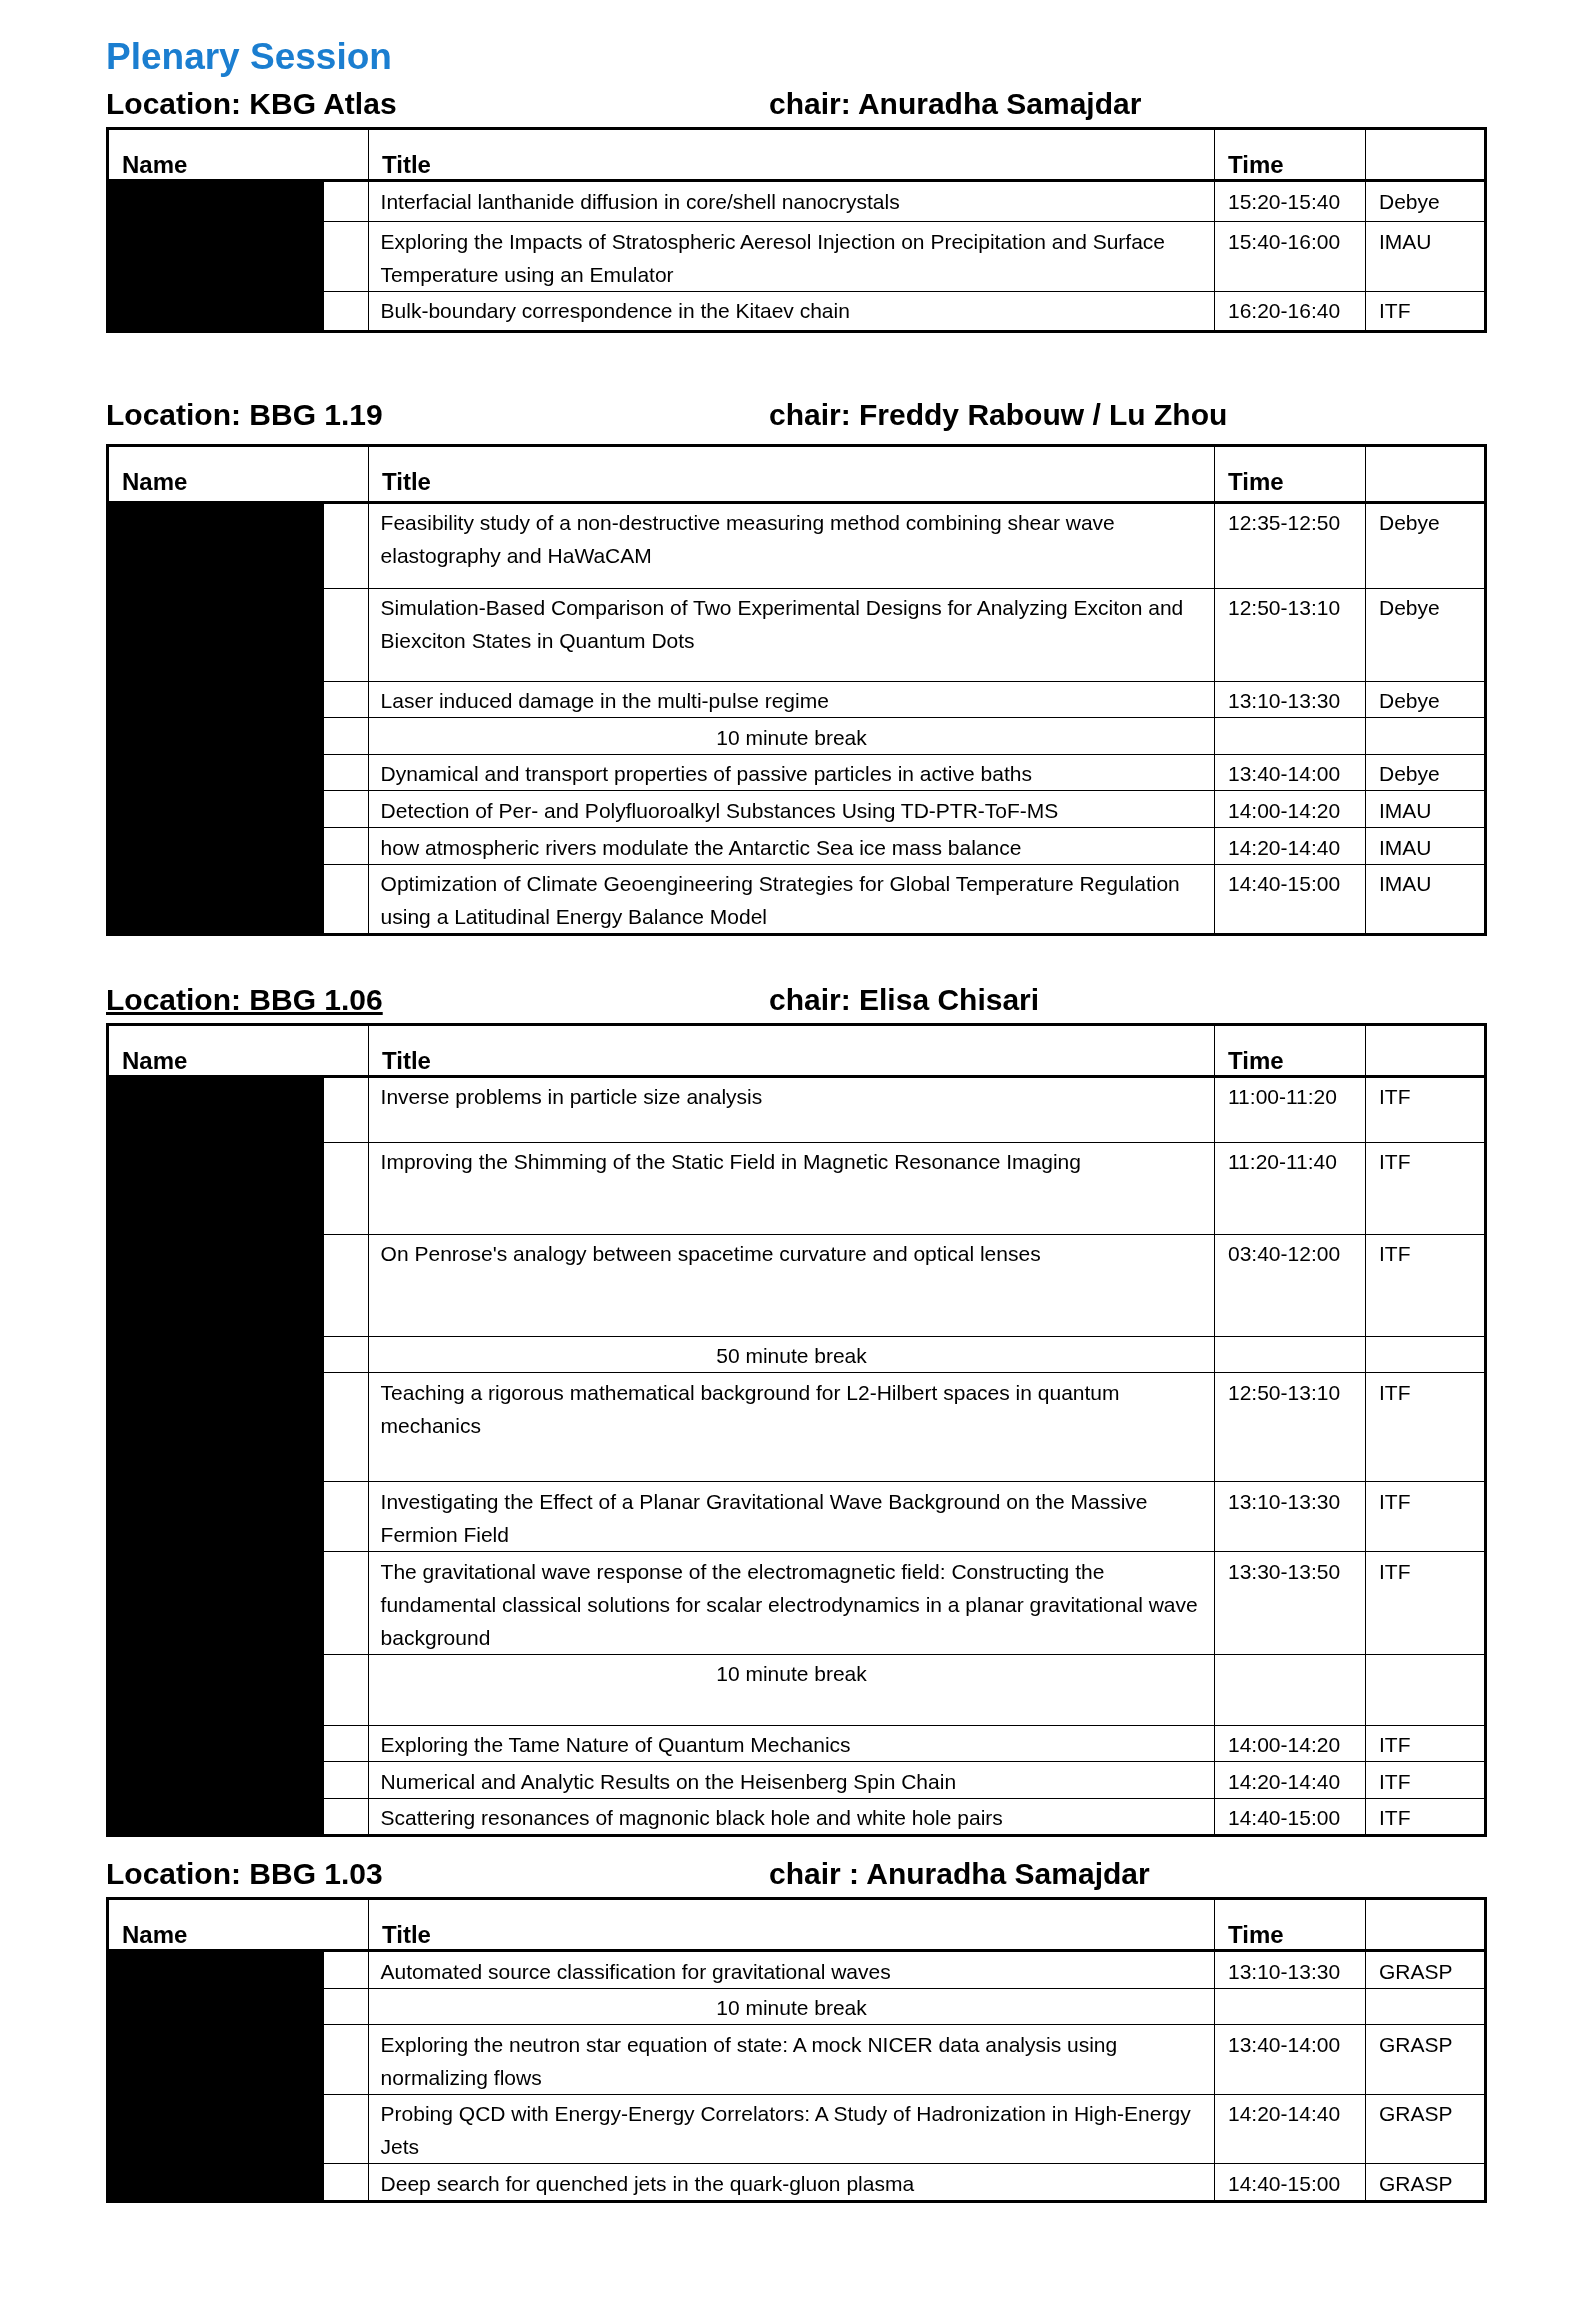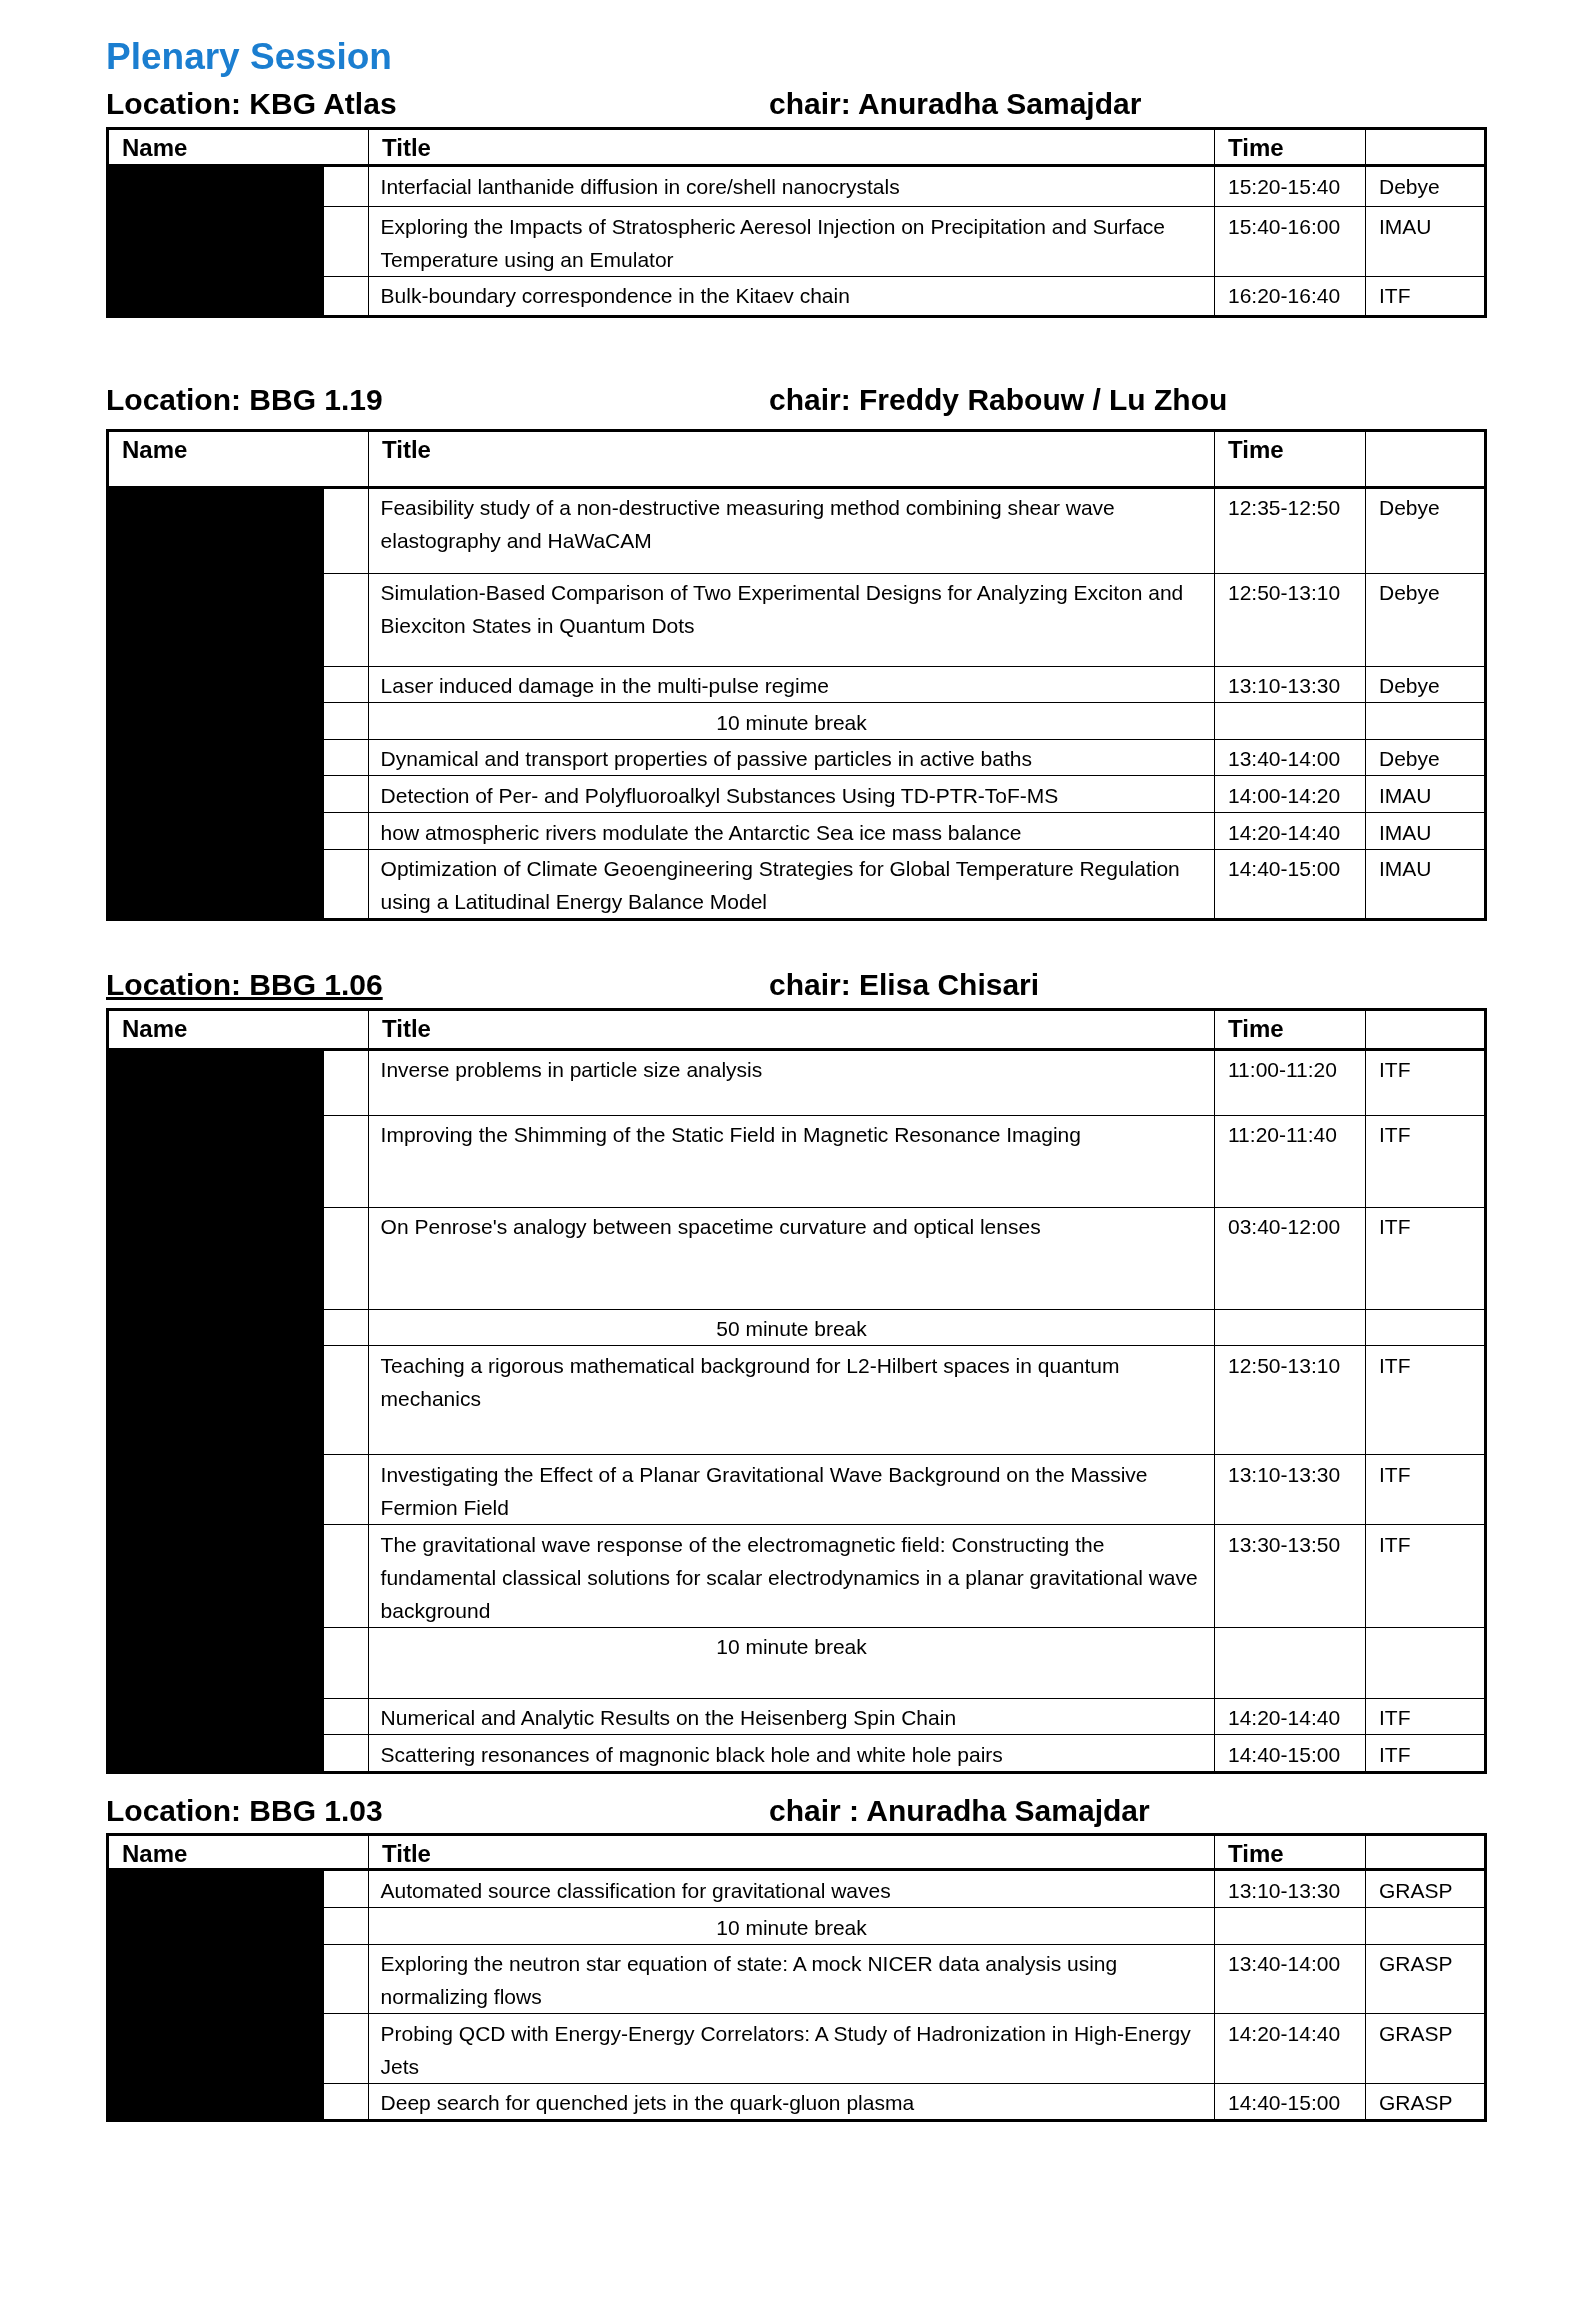--- a/index.html
+++ b/index.html
@@ -40,21 +40,21 @@
   }
   table.sched th, table.sched td {
     border: 1.9px solid #000;
     vertical-align: top;
     overflow: hidden;
   }
   table.sched thead th { border-bottom: 3.2px solid #000; }
 
   th.h-name, th.h-title, th.h-time, th.h-inst {
     font-size: 24px; font-weight: bold; text-align: left;
-    padding: 4px 0 0 13px;
+    padding: 21px 0 0 13px;
   }
 
   td { font-size: 21px; line-height: 33px; }
   td.title-cell { padding: 2.6px 9px 0 11.6px; }
   td.time-cell  { padding: 2.6px 2.6px 0 13px; white-space: nowrap; }
   td.inst-cell  { padding: 2.6px 2.6px 0 13px; white-space: nowrap; }
   td.redact     { background: #000000; padding: 0; }
   td.gap        { padding: 0; }
   td.break-cell { text-align: center; padding: 2.6px 0 0 0; }
 </style>
@@ -261,20 +261,27 @@
           <td class="time-cell">13:30-13:50</td>
           <td class="inst-cell">ITF</td>
         </tr>
         <tr style="height:71px">
           <td class="redact"></td>
           <td class="gap"></td>
           <td class="title-cell break-cell">10 minute break</td>
           <td class="time-cell"></td>
           <td class="inst-cell"></td>
         </tr>
+        <tr style="height:32px">
+          <td class="redact"></td>
+          <td class="gap"></td>
+          <td class="title-cell">Exploring the Tame Nature of Quantum Mechanics</td>
+          <td class="time-cell">14:00-14:20</td>
+          <td class="inst-cell">ITF</td>
+        </tr>
         <tr style="height:33px">
           <td class="redact"></td>
           <td class="gap"></td>
           <td class="title-cell">Numerical and Analytic Results on the Heisenberg Spin Chain</td>
           <td class="time-cell">14:20-14:40</td>
           <td class="inst-cell">ITF</td>
         </tr>
         <tr style="height:35px">
           <td class="redact"></td>
           <td class="gap"></td>

